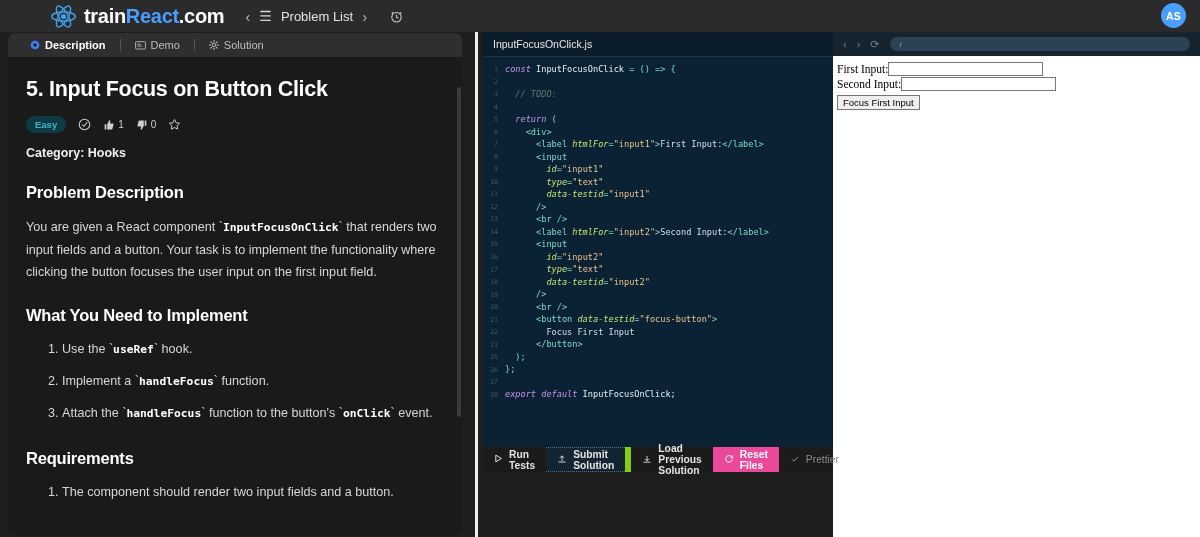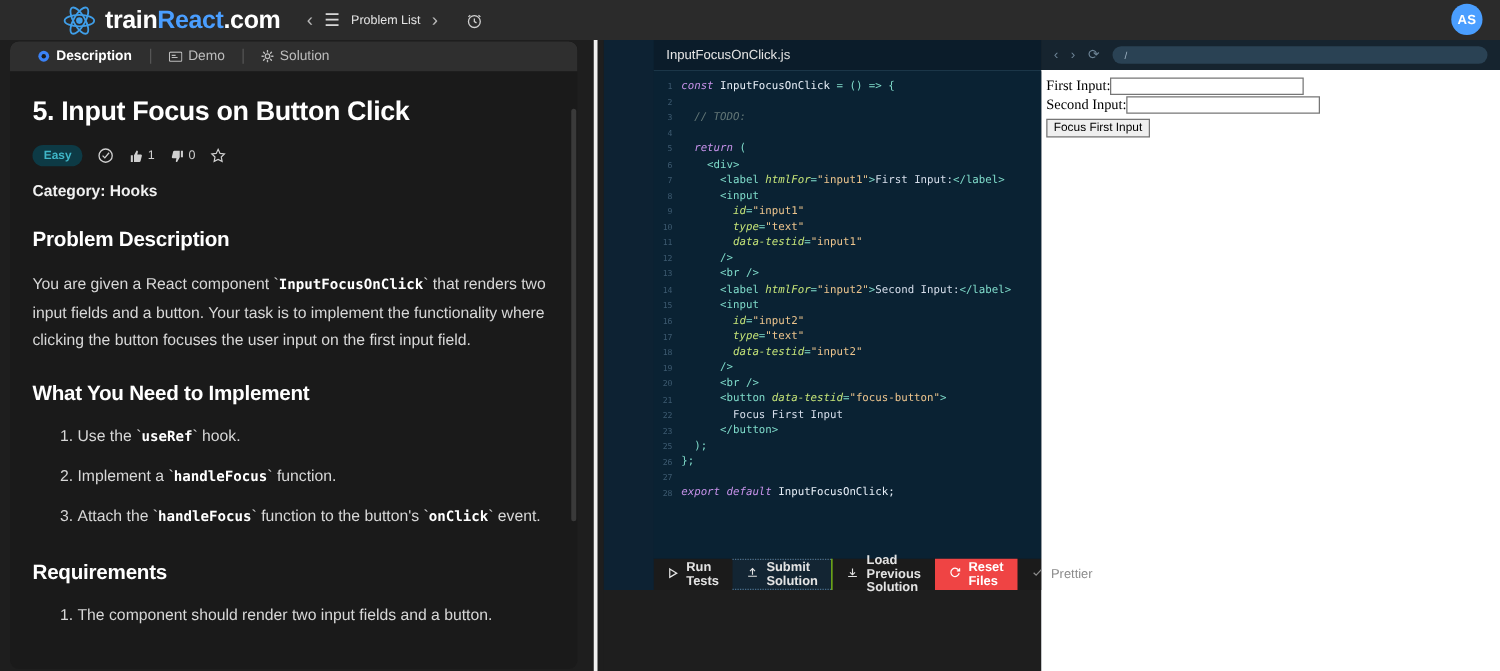--- a/index.html
+++ b/index.html
@@ -18,21 +18,21 @@
     position: relative;
   }
   .brand { display: flex; align-items: center; margin-left: 50px; gap: 7px; }
   .brand-logo { width: 27px; height: 27px; display:block; }
   .brand-text { font-size: 20px; font-weight: bold; letter-spacing: -0.3px; }
   .brand-text .w { color: #ffffff; }
   .brand-text .b { color: #4a9eff; }
   .nav-group { display: flex; align-items: center; gap: 9px; margin-left: 21px; color: #cfcfcf; }
   .nav-arrow { font-size: 15px; color: #b9b9b9; line-height: 1; cursor: pointer; }
   .nav-hamb { font-size: 14px; color: #d6d6d6; line-height: 1; }
-  .nav-label { font-size: 10px; color: #e4e4e4; }
+  .nav-label { font-size: 13px; color: #e4e4e4; }
   .nav-clock { margin-left: 13px; display: flex; align-items:center; }
   .avatar {
     position: absolute; right: 14px; top: 3px;
     width: 25px; height: 25px; border-radius: 50%;
     background: #4a9eff; color: #fff;
     font-size: 10.5px; font-weight: bold;
     display: flex; align-items: center; justify-content: center;
     letter-spacing: 0.2px;
   }
 
@@ -89,21 +89,21 @@
 
   
   #split {
     width: 13px; height: 505px; background: #1e1e1e;
     display:flex; align-items:center; justify-content:center;
     cursor: col-resize;
   }
   #split .grip { width: 3px; height: 505px; background:#f1f1f1; }
 
   
-  #editor-col { width: 350px; height: 440px; background: #0d2233; display:flex; flex-direction: column; padding-left: 40px; }
+  #editor-col { width: 350px; height: 440px; background: #0d2233; display:flex; flex-direction: column; }
   #file-tab {
     height: 25px; min-height:25px; background:#0b1c2a;
     display:flex; align-items:center; padding-left: 10px;
     border-bottom: 1px solid #1b3648;
     font-size: 10.5px; color:#e6e6e6;
   }
   #code-area { flex:1; background:#0a2233; overflow:hidden; padding-top: 6px; position:relative; }
   table.code { border-collapse: collapse; width:100%; }
   table.code td.ln {
     width: 22px; text-align: right; padding-right: 7px;
@@ -125,23 +125,23 @@
 
   #bottom-bar {
     height: 25px; min-height: 25px; background: #1b1b1b;
     display: flex; align-items: center; position: relative;
   }
   .bbtn {
     display:flex; align-items:center; gap:6px;
     font-size: 10.3px; color:#e3e3e3; font-weight:bold;
     padding: 0 11px; height: 25px; cursor:pointer;
   }
-  .bbtn.sep { border-left: 1px solid #84cc16; }
+  .bbtn.sep { border-left: 6px solid #84cc16; }
   .bbtn.submit { background:#132533; border-top:1px dotted #4a6f8c; border-bottom:1px dotted #4a6f8c; }
-  .bbtn.reset { background:#ef4444; color:#fff; }
+  .bbtn.reset { background:#ec4899; color:#fff; }
   .bbtn.prettier { color:#8b8b8b; font-weight: normal; }
 
   
   #preview-col { width: 367px; height: 505px; background: #111a22; display:flex; flex-direction:column; }
   #browser-bar {
     height: 24px; min-height:24px; background:#16242f;
     display:flex; align-items:center; gap:10px; padding: 0 10px;
   }
   .bnav { color:#6d8496; font-size: 11px; line-height:1; cursor:pointer; }
   #url-box {

